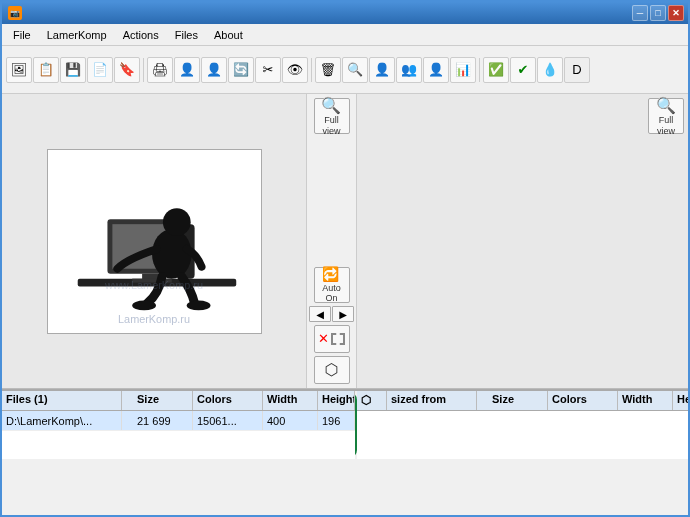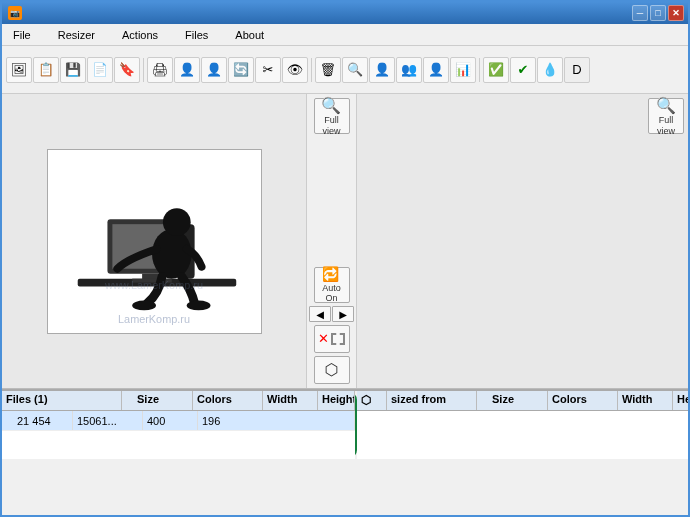--- a/index.html
+++ b/index.html
@@ -59,21 +59,21 @@
     .title-btn.close { background: #c0392b; }
 
     
     .menu-bar {
       background: #f0f0f0;
       border-bottom: 1px solid #ccc;
       height: 22px;
       display: flex;
       align-items: center;
       padding: 0 4px;
-      gap: 13px;
+      gap: 2px;
     }
     .menu-item {
       padding: 2px 6px;
       cursor: pointer;
       font-size: 11px;
       border: 1px solid transparent;
     }
 
     
     .toolbar {
@@ -286,21 +286,21 @@
     </div>
     <div class="title-controls">
       <div class="title-btn">─</div>
       <div class="title-btn">□</div>
       <div class="title-btn close">✕</div>
     </div>
   </div>
 
   <div class="menu-bar">
     <div class="menu-item">File</div>
-    <div class="menu-item">Resizer</div>
+    <div class="menu-item">LamerKomp</div>
     <div class="menu-item">Actions</div>
     <div class="menu-item">Files</div>
     <div class="menu-item">About</div>
   </div>
 
   <div class="toolbar">
     <div class="tb-btn">🖼</div>
     <div class="tb-btn">📋</div>
     <div class="tb-btn">💾</div>
     <div class="tb-btn">📄</div>
@@ -410,21 +410,22 @@
     <div class="left-table-wrap">
       <div class="table-header">
         <div class="col-header col-files">Files (1)</div>
         <div class="col-header col-size">Size</div>
         <div class="col-header col-colors">Colors</div>
         <div class="col-header col-width">Width</div>
         <div class="col-header col-height">Height</div>
       </div>
       <div class="table-body">
         <div class="table-row">
-          <div class="table-cell col-size">21 454</div>
+          <div class="table-cell col-files">D:\LamerKomp\...</div>
+          <div class="table-cell col-size">21 699</div>
           <div class="table-cell col-colors">15061...</div>
           <div class="table-cell col-width">400</div>
           <div class="table-cell col-height">196</div>
         </div>
       </div>
       <div class="empty-rows"></div>
     </div>
 
     <div class="right-table-wrap">
       <div class="table-header-right table-header">

